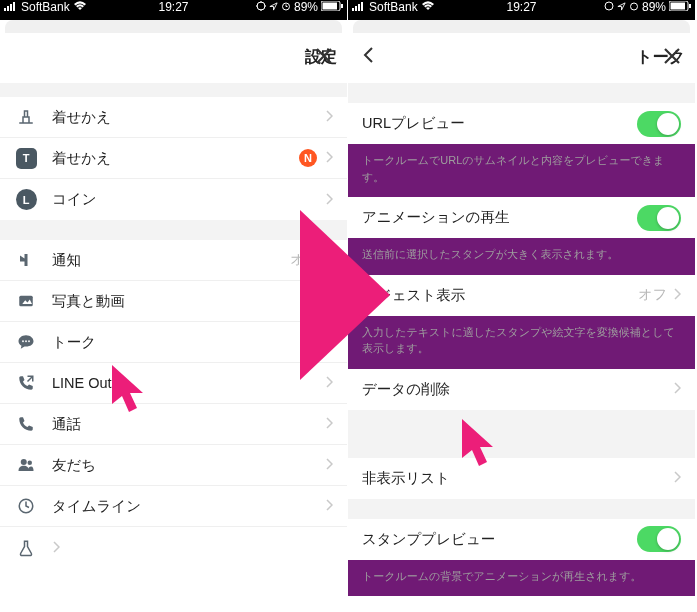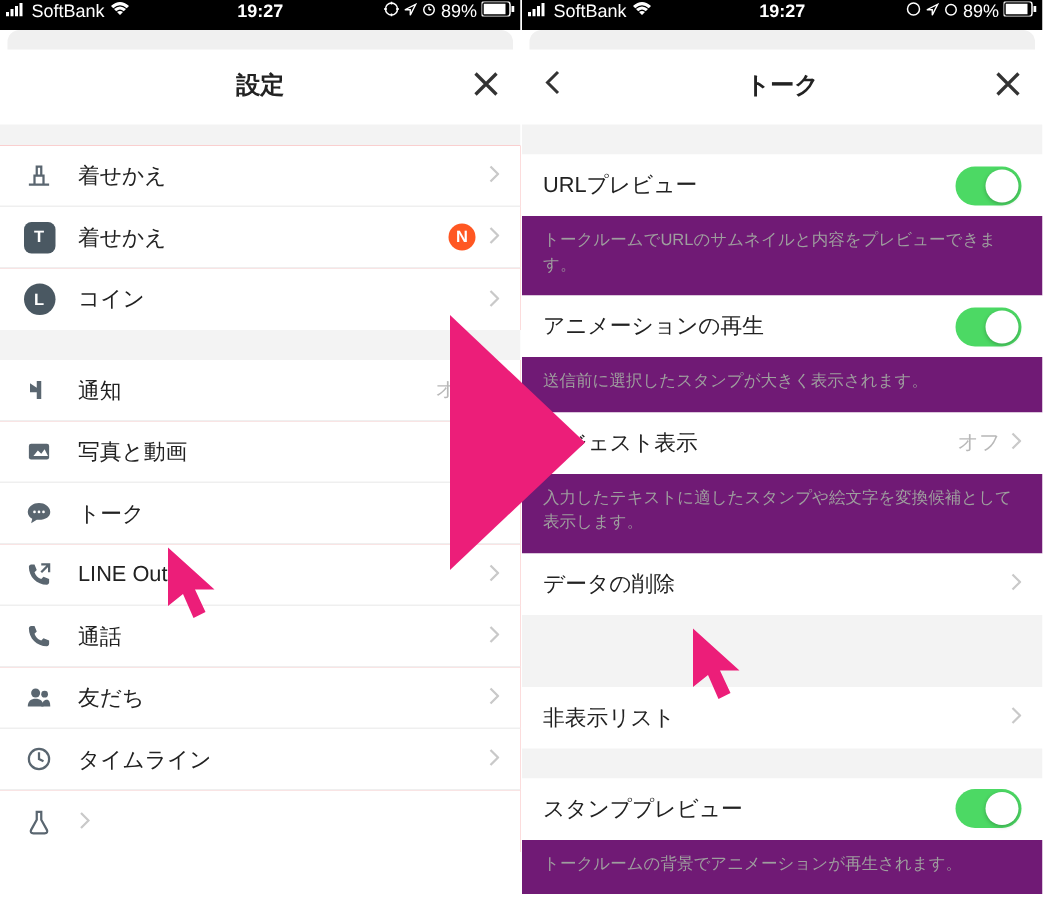--- a/index.html
+++ b/index.html
@@ -1,22 +1,22 @@
 <!DOCTYPE html>
 <html><head>
   <meta charset="utf-8">
   <style>
     *{margin:0;padding:0;box-sizing:border-box;-webkit-font-smoothing:antialiased}
     body{font-family:-apple-system,BlinkMacSystemFont,"Hiragino Sans","Hiragino Kaku Gothic ProN",sans-serif;background:#fff;width:697px;height:612px;overflow:hidden;display:flex}
     .screen{width:348px;height:612px;background:#fff;position:relative;overflow:hidden;border-right:1px solid #fff}
     .status-bar{height:20px;background:#000;color:#fff;display:flex;align-items:flex-start;justify-content:space-between;font-size:12px;padding:0 4px;font-weight:500}
     .sb-left,.sb-right{display:flex;align-items:center;gap:3px}
-    .sb-time{position:absolute;left:50%;transform:translateX(-50%);font-weight:700}
+    .sb-time{position:absolute;left:50%;transform:translateX(-50%);font-weight:400}
     .tab-edge{height:13px;background:#f0f0f0;border-radius:8px 8px 0 0;margin:0 5px}
-    .nav{height:50px;display:flex;align-items:center;justify-content:center;position:relative;border-bottom:1px solid transparent;padding:0 10px}
+    .nav{height:50px;display:flex;align-items:center;justify-content:flex-end;position:relative;border-bottom:1px solid transparent;padding:0 10px}
     .nav-title{font-size:16px;font-weight:600;color:#222}
     .nav-close{position:absolute;right:14px;font-size:22px;color:#333;cursor:pointer}
     .nav-back{position:absolute;left:14px;font-size:20px;color:#333;cursor:pointer}
     .list{background:#ef4444}
     .row{height:41px;display:flex;align-items:center;padding:0 14px;border-bottom:1px solid #efefef;background:#fff;cursor:pointer}
     .row-icon{width:24px;height:24px;display:flex;align-items:center;justify-content:center;margin-right:14px;color:#666;font-size:16px}
     .row-icon-sq{width:21px;height:21px;border-radius:5px;display:flex;align-items:center;justify-content:center;color:#fff;font-size:11px;font-weight:600}
     .row-label{flex:1;font-size:14.5px;color:#222}
     .row-value{font-size:14px;color:#b8b8b8;margin-right:6px}
     .row-chev{color:#c9c9c9;font-size:14px}

